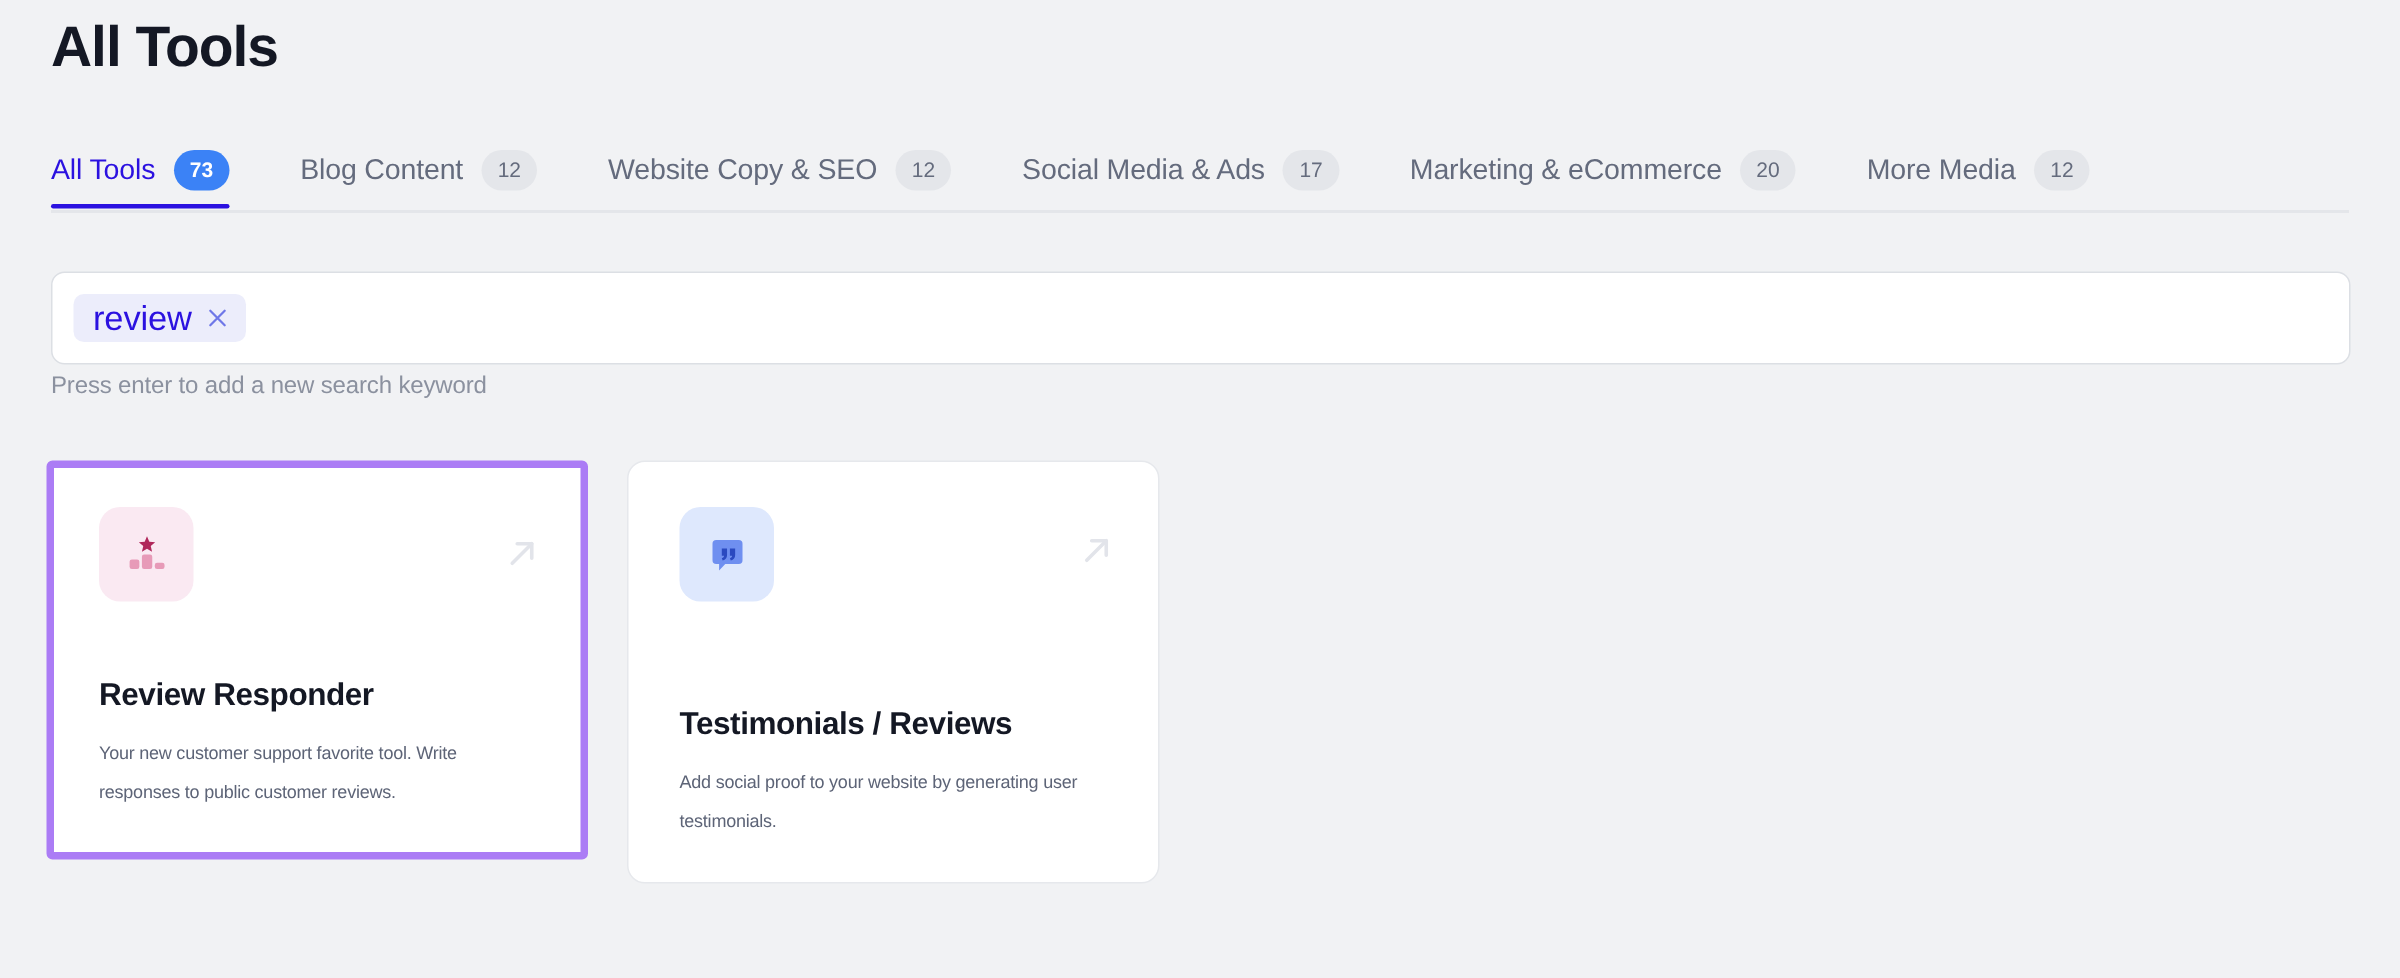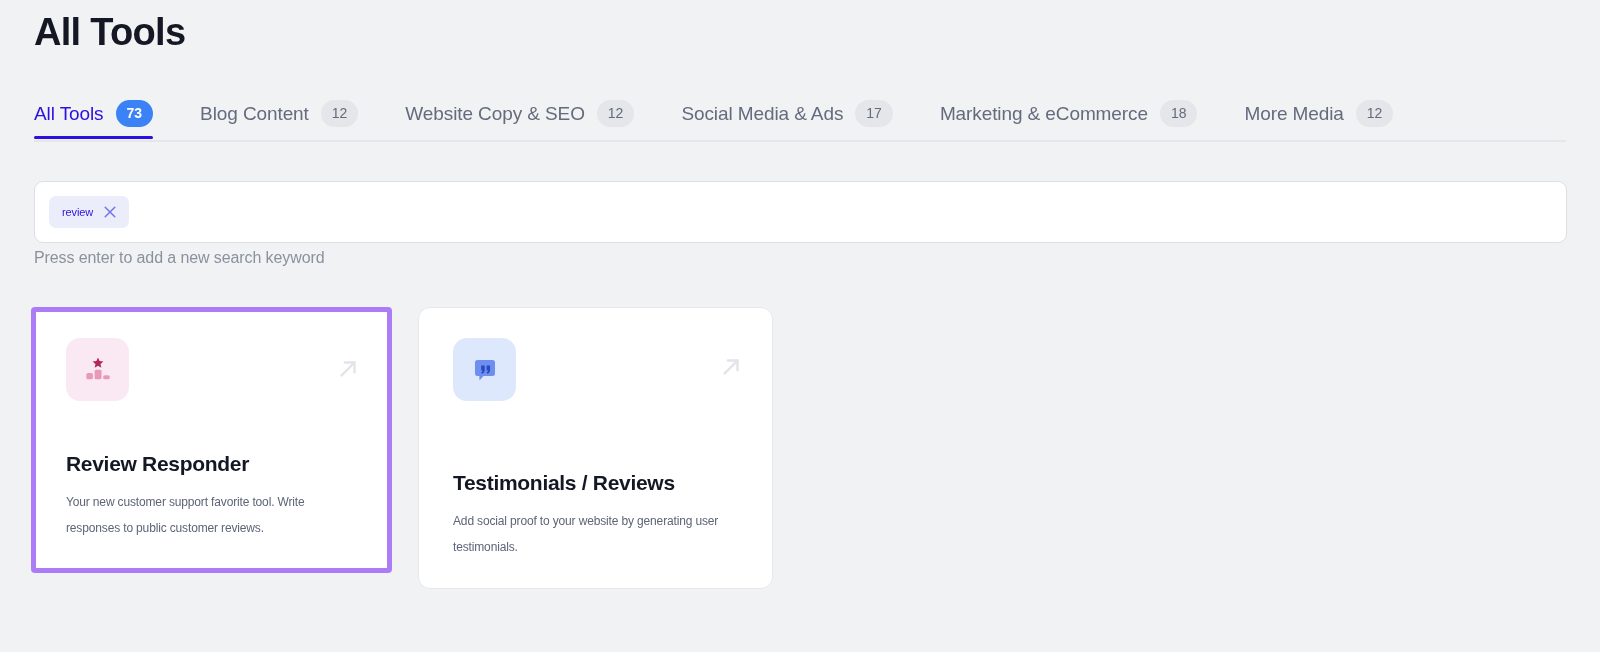--- a/index.html
+++ b/index.html
@@ -124,21 +124,21 @@
     display: inline-flex;
     align-items: center;
     gap: 9px;
     background: #ecedfb;
     border-radius: 7px;
     height: 32px;
     padding: 0 11px 0 13px;
     cursor: default;
   }
   .chip-label {
-    font-size: 11px;
+    font-size: 23px;
     line-height: 17px;
     color: #2b11e0;
     letter-spacing: -0.1px;
   }
   .chip-close {
     display: inline-flex;
     align-items: center;
     justify-content: center;
     width: 16px;
     height: 16px;
@@ -253,21 +253,21 @@
         <span class="tab-badge">12</span>
       </div>
 
       <div class="tab">
         <span class="tab-label">Social Media &amp; Ads</span>
         <span class="tab-badge">17</span>
       </div>
 
       <div class="tab">
         <span class="tab-label">Marketing &amp; eCommerce</span>
-        <span class="tab-badge">18</span>
+        <span class="tab-badge">20</span>
       </div>
 
       <div class="tab">
         <span class="tab-label">More Media</span>
         <span class="tab-badge">12</span>
       </div>
 
     </div>
   </div>
 

